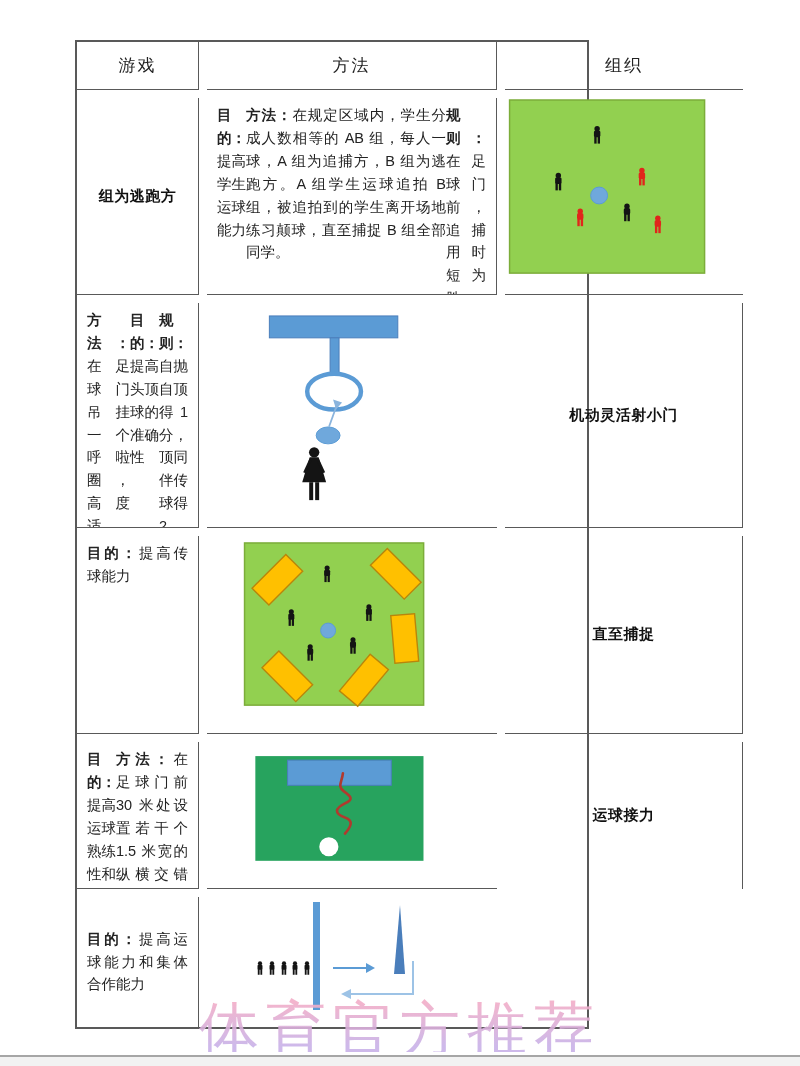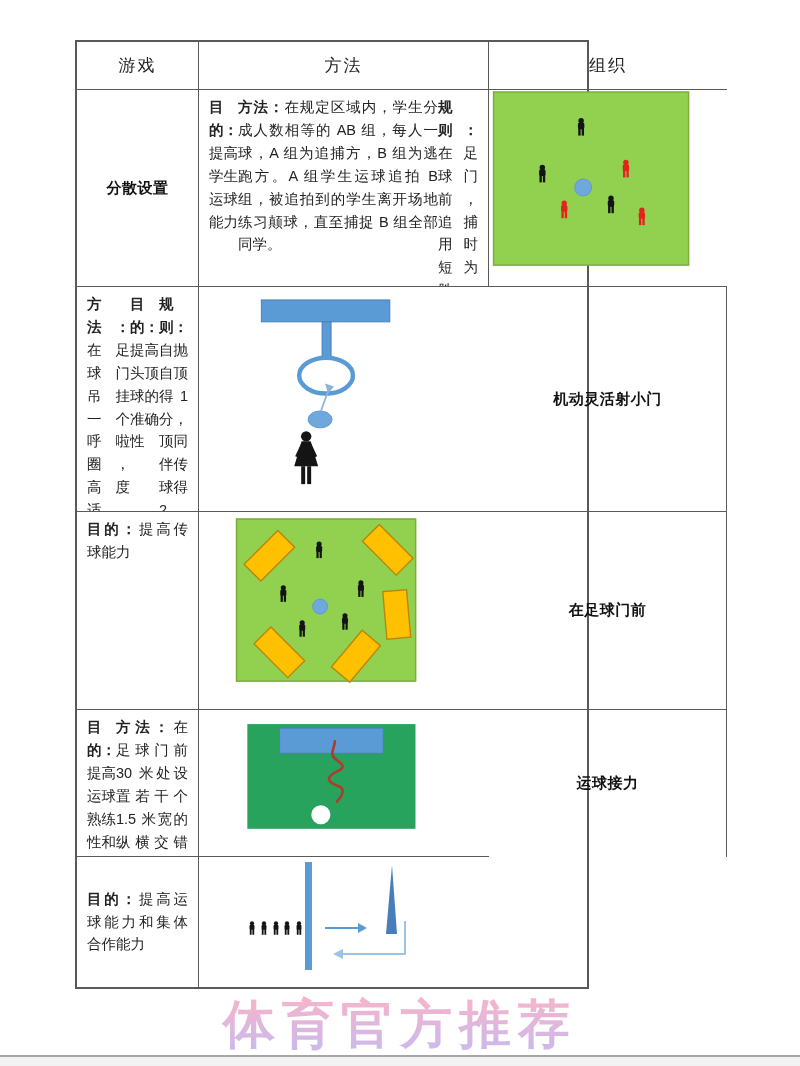--- a/index.html
+++ b/index.html
@@ -9,20 +9,21 @@
     overflow:hidden;color:#1f1f1f;
   }
   .ptable{
     position:absolute;left:75px;top:40px;width:514px;
     display:grid;
     grid-template-columns:122px 290px 238px;
     grid-template-rows:48px 197px 225px 198px 147px 130px;
     border:2px solid var(--c-border-gray,#595959);
     box-sizing:border-box;
     background:#fff;
+    gap:8px;
   }
   .cell{
     border-right:1.5px solid var(--c-border-gray,#595959);
     border-bottom:1.5px solid var(--c-border-gray,#595959);
     box-sizing:border-box;overflow:hidden;position:relative;
   }
   .cell.last-col{border-right:none;}
   .cell.last-row{border-bottom:none;align-items:center;}
   .hcell{
     display:flex;align-items:center;justify-content:center;
@@ -36,21 +37,21 @@
   .mcell{
     display:flex;flex-direction:row;justify-content:center;
     padding:6px 10px;font-size:14.5px;line-height:1.58;color:#232323;
   }
   .seg{text-align:justify;}
   .seg-label{font-weight:600;}
   .ocell{display:flex;align-items:stretch;}
   .ocell svg{display:block;width:100%;height:100%;}
   .watermark{
     position:absolute;left:0;right:0;top:990px;height:62px;
-    text-align:center;font-size:52px;letter-spacing:7px;font-weight:700;
+    text-align:center;font-size:60px;letter-spacing:7px;font-weight:400;
     font-family:"Liberation Serif","DejaVu Serif",serif;
     background:linear-gradient(180deg,var(--c-watermark-pink,#f2aec8) 20%,var(--c-watermark-purple,#c9b2e8) 90%);
     -webkit-background-clip:text;background-clip:text;
     -webkit-text-fill-color:transparent;color:transparent;
     opacity:.9;pointer-events:none;
   }
   .bottom-rule{
     position:absolute;left:0;right:0;top:1055px;height:2px;
     background:#a6a6a6;
   }
@@ -69,21 +70,21 @@
         <span>游戏</span>
       </div>
     <div class="cell hcell">
         <span>方法</span>
       </div>
     <div class="cell hcell last-col">
         <span>组织</span>
       </div>
 
     <div class="cell gcell">
-        <span>分散设置</span>
+        <span>组为逃跑方</span>
       </div>
     <div class="cell mcell">
       <div class="seg"><span class="seg-label">目的：</span><span>提高学生运球能力</span></div>
       <div class="seg"><span class="seg-label">方法：</span><span>在规定区域内，学生分成人数相等的 AB 组，每人一球，A 组为追捕方，B 组为逃跑方。A 组学生运球追拍 B 组，被追拍到的学生离开场地练习颠球，直至捕捉 B 组全部同学。</span></div>
       <div class="seg"><span class="seg-label">规则：</span><span>在足球门前，追捕用时短为胜</span></div>
     </div>
     <div class="cell ocell last-col">
       <svg viewBox="0 0 238 197">
         <rect x="4" y="2" width="196" height="174" style="fill:var(--c-field-green);stroke:var(--c-field-green-border);stroke-width:1.5"></rect>
         <circle cx="94" cy="98" r="8.5" style="fill:var(--c-ball-blue);stroke:var(--c-blue);stroke-width:1"></circle>
@@ -198,21 +199,21 @@
               <circle cx="120" cy="104.24" r="2.56"></circle>
               <rect x="116.96" y="105.84" width="6.08" height="6.4" rx="1.6"></rect>
               <rect x="117.28" y="111.28" width="2.24" height="7.04"></rect>
               <rect x="120.48" y="111.28" width="2.24" height="7.04"></rect>
             </g>
           </g>
       </svg>
     </div>
 
     <div class="cell gcell">
-        <span>在足球门前</span>
+        <span>直至捕捉</span>
       </div>
     <div class="cell mcell">
       <div class="seg"><span class="seg-label">目的：</span><span>提高运球熟练性和射门准确性</span></div>
       <div class="seg"><span class="seg-label">方法：</span><span>在足球门前 30 米处设置若干个 1.5 米宽的纵横交错小球门，一名同学防守，其余同学运球依次曲线通过各个关卡，最后射门。进球多为胜。</span></div>
     </div>
     <div class="cell ocell last-col">
       <svg viewBox="0 0 238 145">
         <rect x="23" y="14" width="167" height="104" style="fill:var(--c-pitch-green)"></rect>
         <rect x="55" y="18" width="103" height="25" style="fill:var(--c-blue);stroke:var(--c-blue-dark);stroke-width:1"></rect>
         <path d="M110,31 C109,40 104,44 111,49 C118,54 121,57 112,61 C102,66 101,71 112,75 C121,78 118,84 112,91" style="fill:none;stroke:var(--c-squiggle-red);stroke-width:2.6;stroke-linecap:round"></path>

